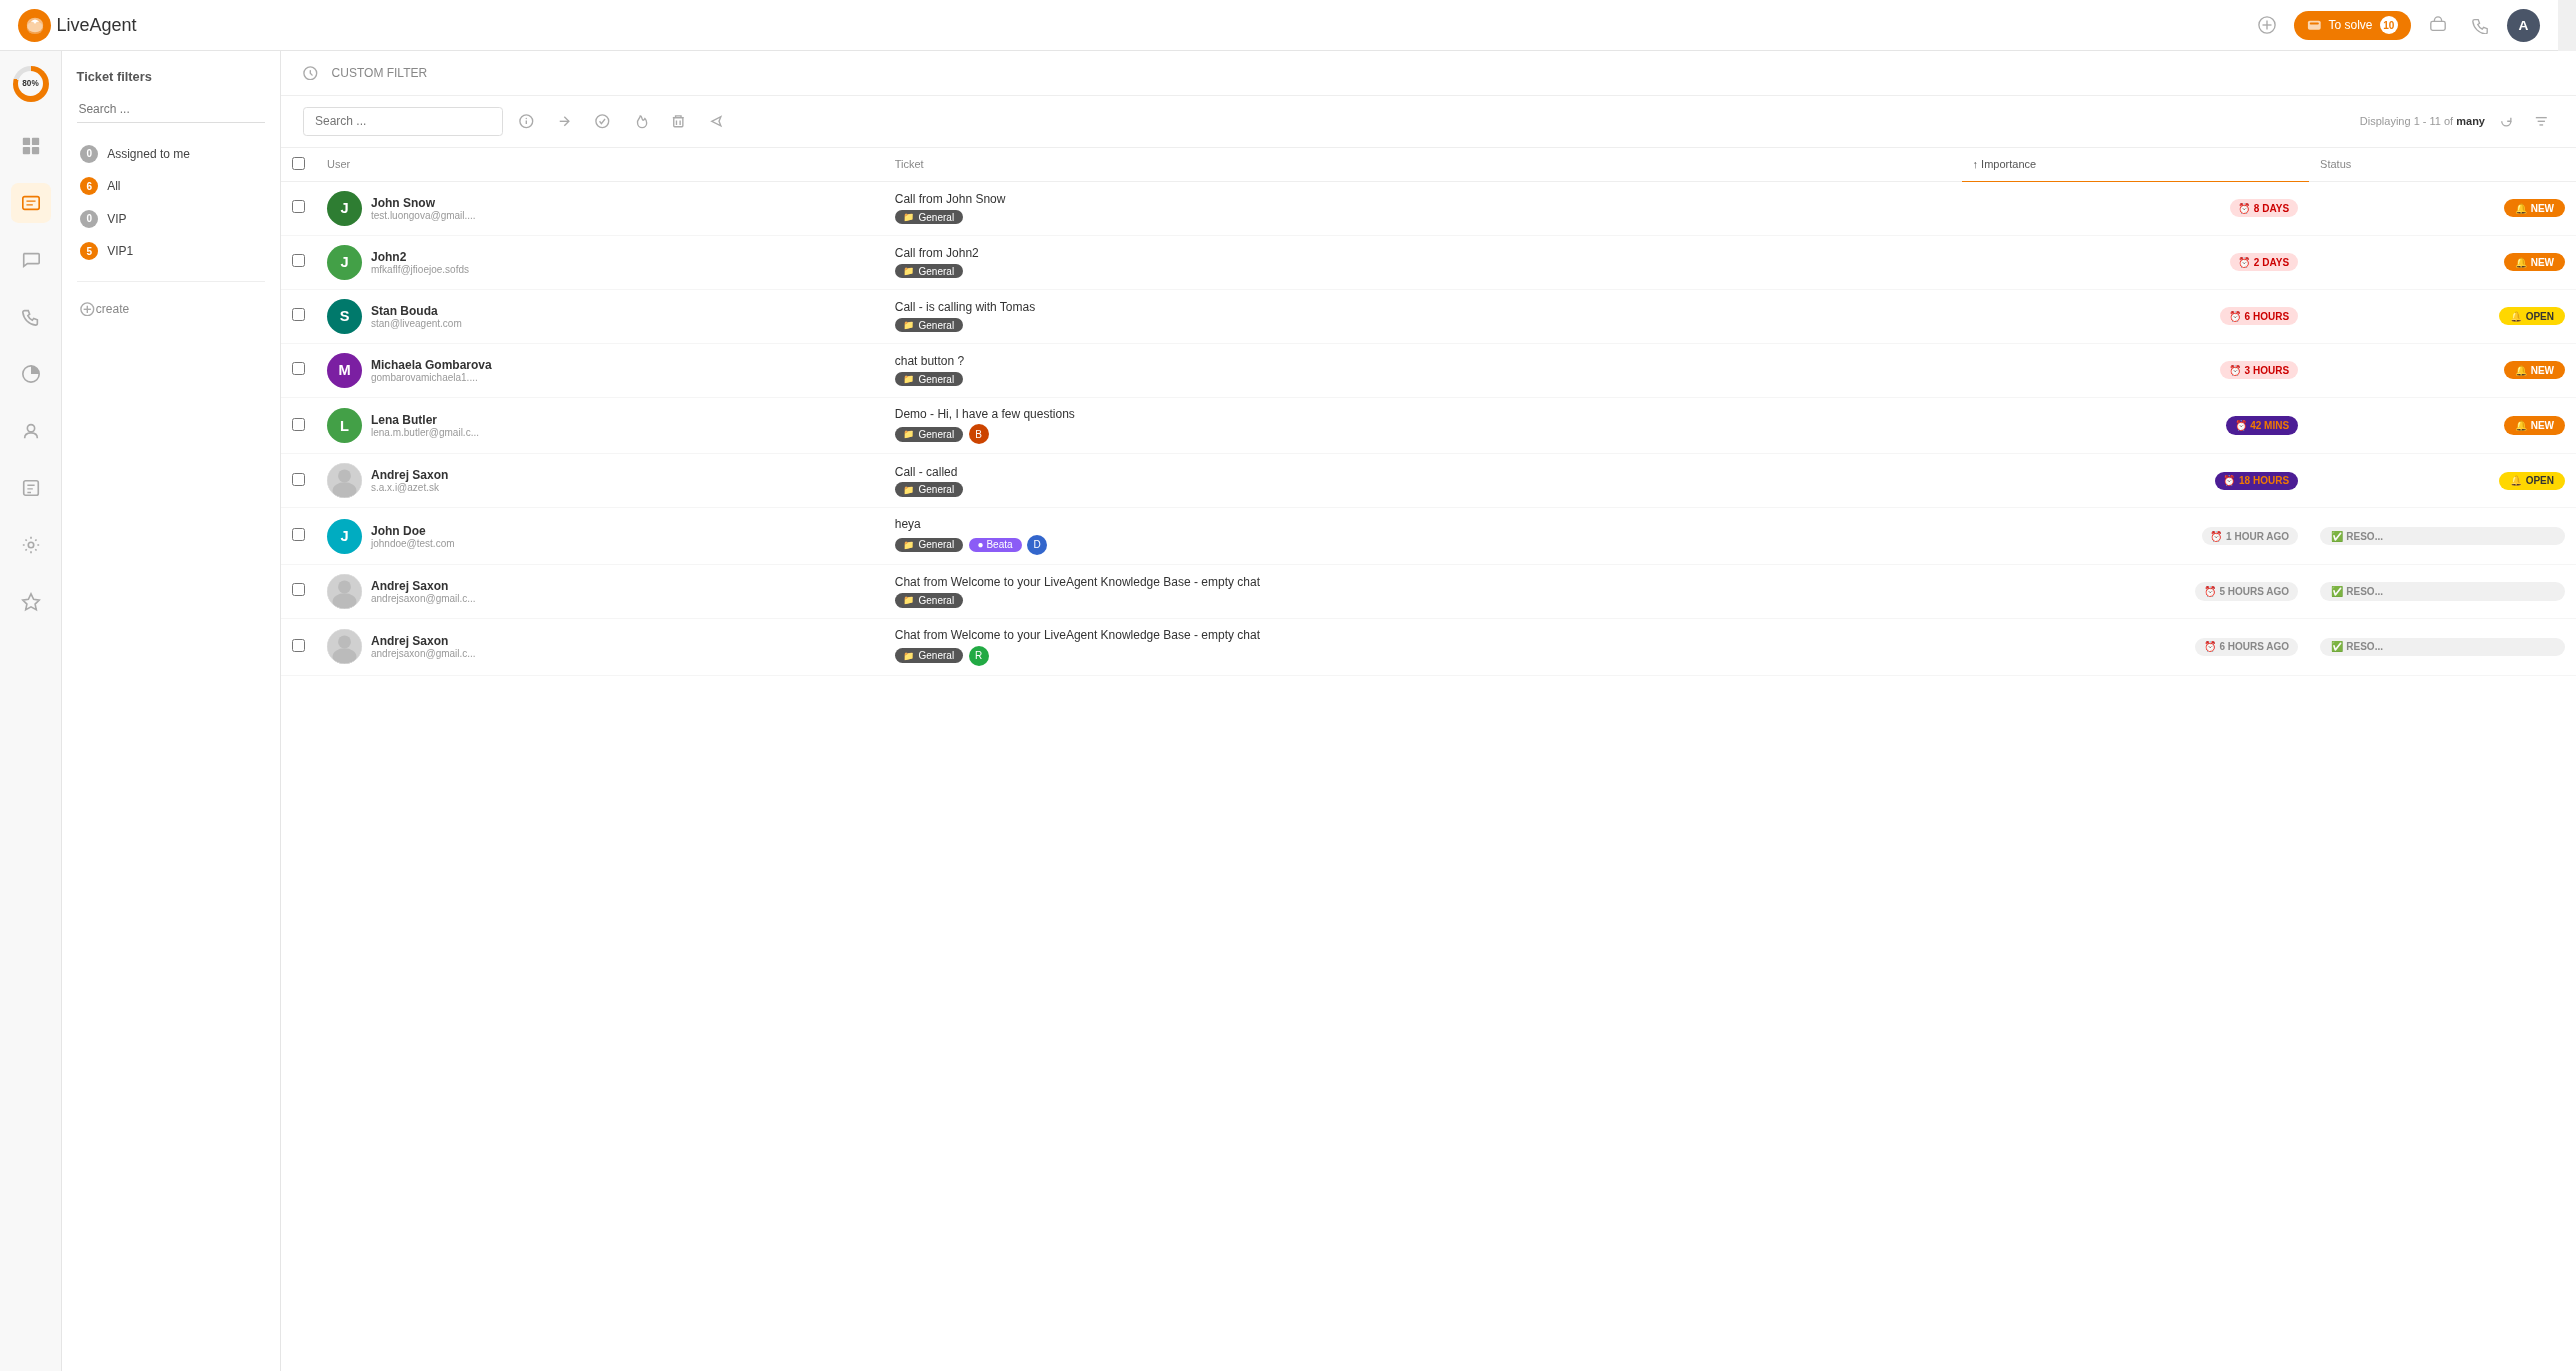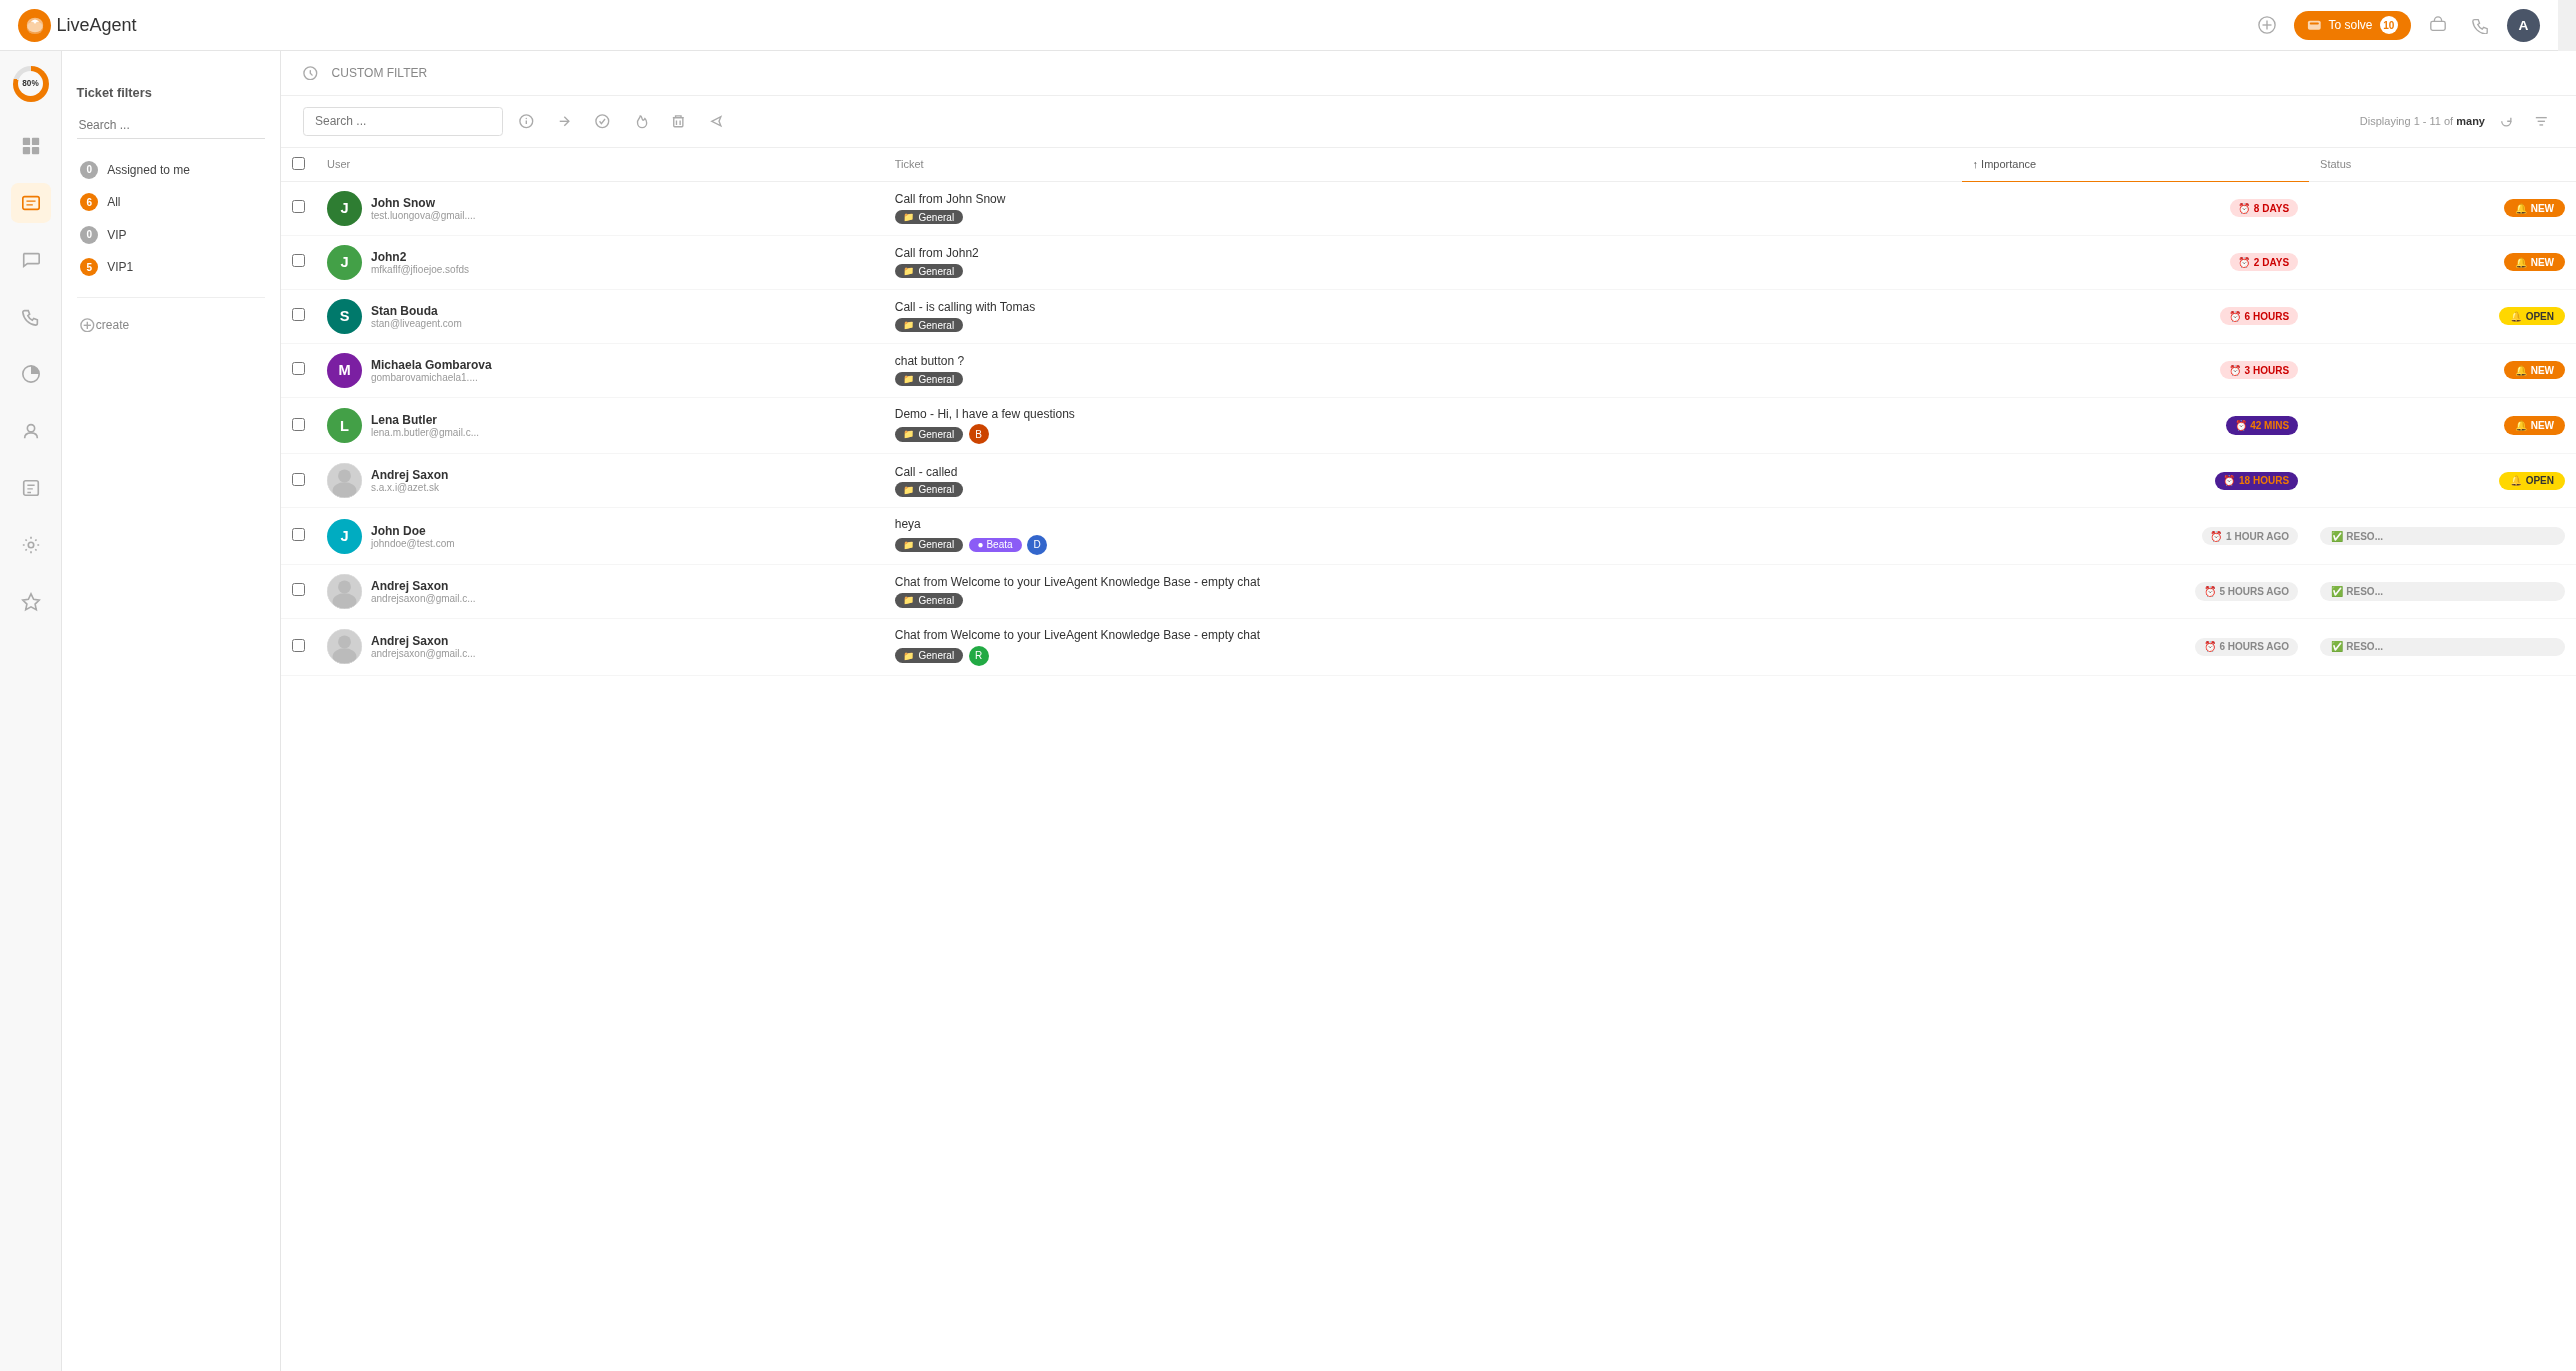--- a/index.html
+++ b/index.html
@@ -94,21 +94,21 @@
     .sidebar-icon.active { background: #fff3e0; color: #f07a00; }
 
     
     .filter-sidebar {
       width: 219px;
       background: #fff;
       border-right: 0.9px solid #e5e5e5;
       padding: 18px 14.6px;
       overflow-y: auto;
     }
-    .filter-title { font-size: 12.8px; font-weight: 600; color: #555; margin-bottom: 12.8px; margin-top: 16px; }
+    .filter-title { font-size: 12.8px; font-weight: 600; color: #555; margin-bottom: 12.8px; }
     .filter-search {
       width: 100%;
       border: none;
       border-bottom: 0.9px solid #ddd;
       padding: 5.5px 1.8px;
       font-size: 12px;
       color: #999;
       outline: none;
       margin-bottom: 14.6px;
     }

